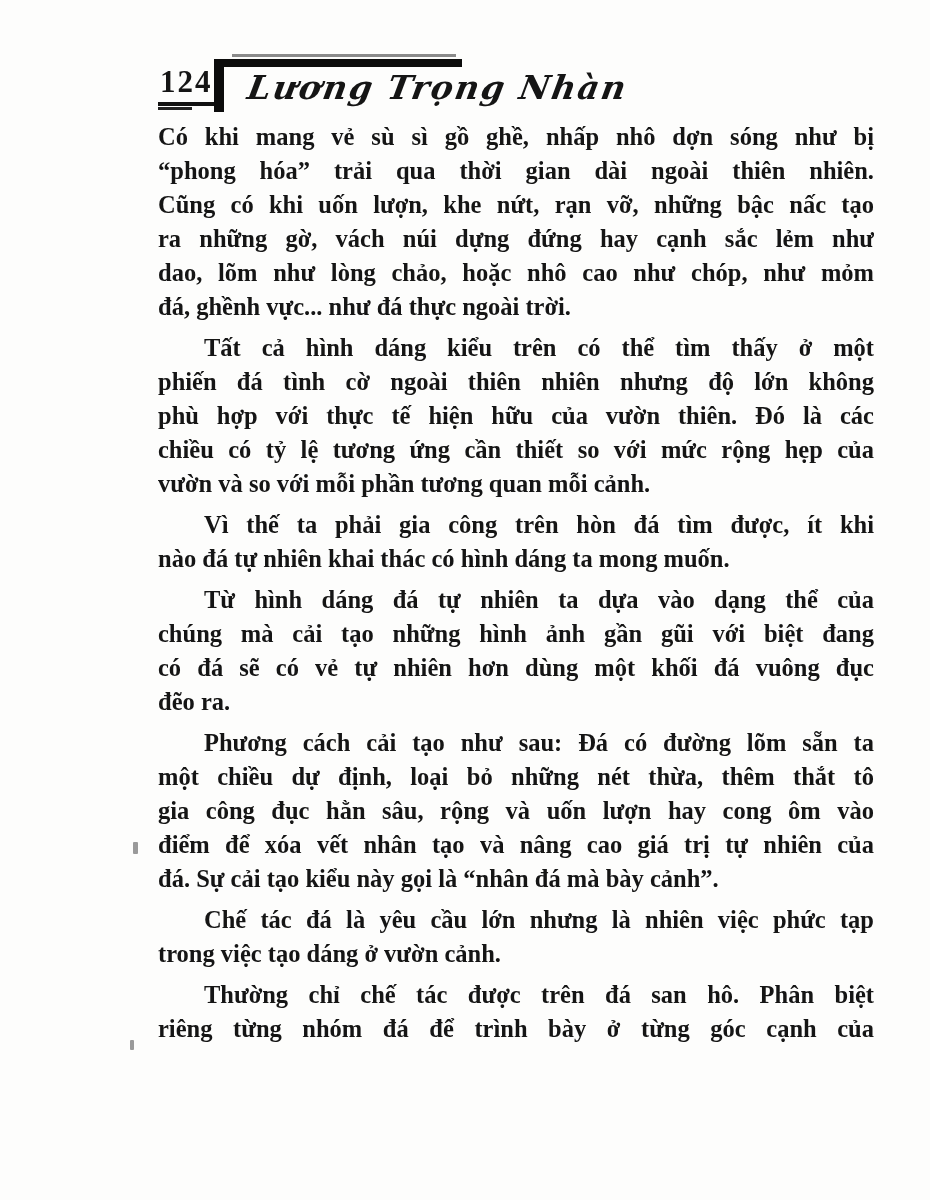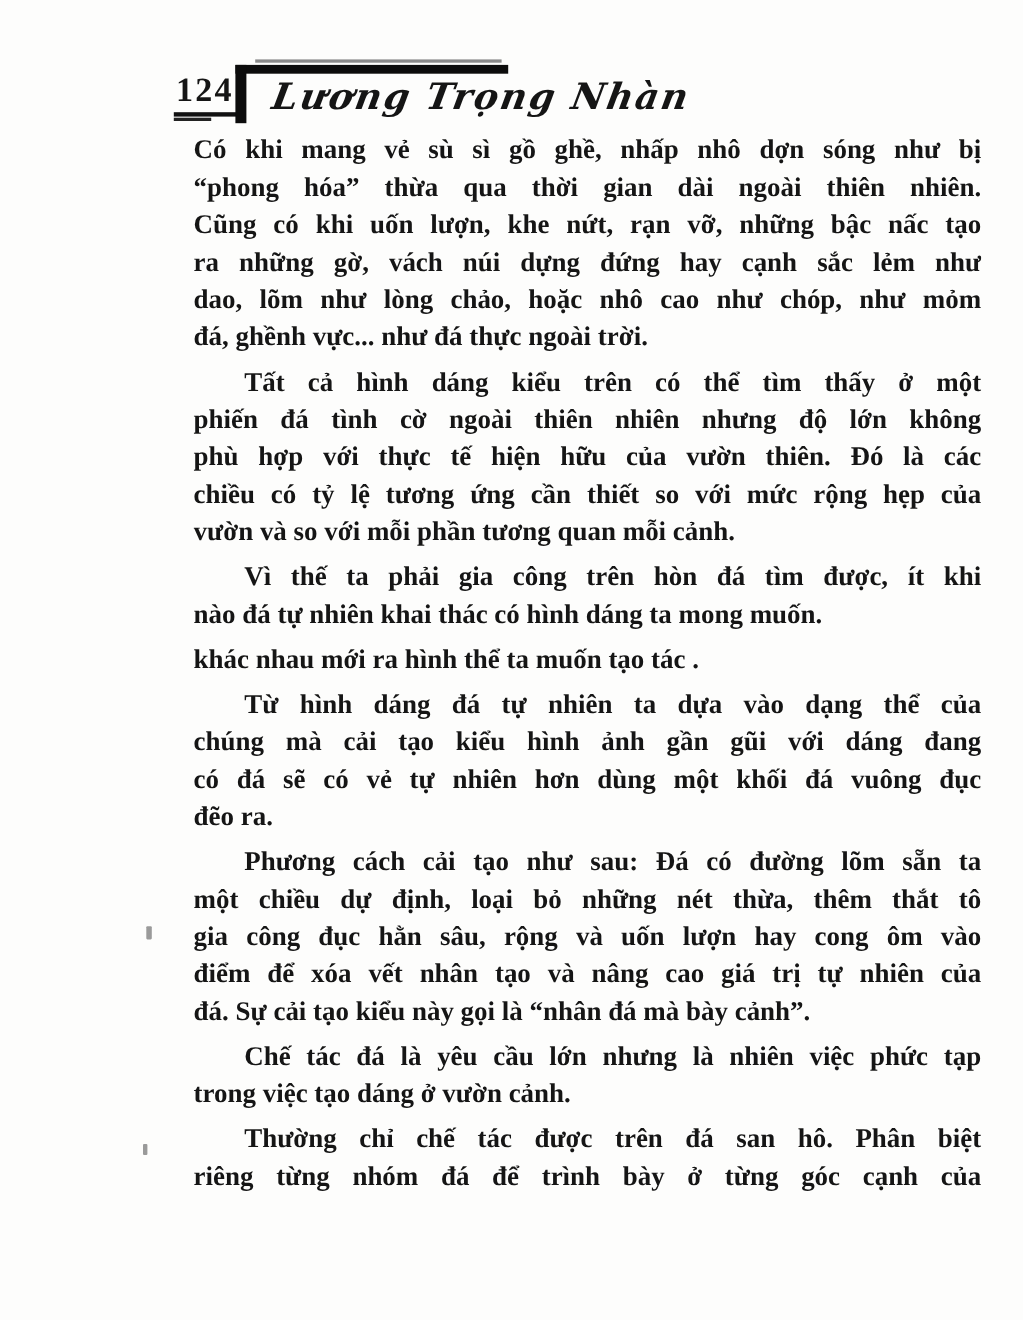--- a/index.html
+++ b/index.html
@@ -46,21 +46,20 @@
     font-style: italic; font-weight: 700;
     font-size: 33px; letter-spacing: 2px;
     transform: skewX(-10deg);
     white-space: nowrap;
   }
 
   
   .text-body {
     position: absolute; left: 158px; top: 120px;
     width: 716px;
-    margin-left: 18px;
   }
   .paragraph { margin: 0 0 7px 0; }
   .line {
     font-size: 24.5px; line-height: 34px;
     font-weight: 700;
     text-align: justify;
     text-align-last: justify;
     white-space: normal;
     overflow: hidden; height: 34px;
   }
@@ -83,43 +82,42 @@
     <div class="page-num-underline2"></div>
     <div class="rule-top-thin"></div>
     <div class="rule-top"></div>
     <div class="rule-vert"></div>
     <span class="signature">Lương Trọng Nhàn</span>
   </div>
 
   <div class="text-body">
       <div class="paragraph">
         <div class="line">Có khi mang vẻ sù sì gồ ghề, nhấp nhô dợn sóng như bị</div>
-        <div class="line">“phong hóa” thừa qua thời gian dài ngoài thiên nhiên.</div>
+        <div class="line">“phong hóa” trải qua thời gian dài ngoài thiên nhiên.</div>
         <div class="line">Cũng có khi uốn lượn, khe nứt, rạn vỡ, những bậc nấc tạo</div>
         <div class="line">ra những gờ, vách núi dựng đứng hay cạnh sắc lẻm như</div>
         <div class="line">dao, lõm như lòng chảo, hoặc nhô cao như chóp, như mỏm</div>
         <div class="line last-line">đá, ghềnh vực... như đá thực ngoài trời.</div>
       </div>
       <div class="paragraph">
         <div class="line indented">Tất cả hình dáng kiểu trên có thể tìm thấy ở một</div>
         <div class="line">phiến đá tình cờ  ngoài thiên nhiên nhưng độ lớn không</div>
         <div class="line">phù hợp với thực tế hiện hữu của vườn thiên. Đó là các</div>
         <div class="line">chiều có tỷ lệ tương ứng cần thiết so với mức rộng hẹp của</div>
         <div class="line last-line">vườn và so với mỗi phần tương quan mỗi cảnh.</div>
       </div>
       <div class="paragraph">
         <div class="line indented">Vì thế ta phải gia công trên hòn đá tìm được, ít khi</div>
         <div class="line last-line">nào đá tự nhiên khai thác có hình dáng ta mong muốn.</div>
       </div>
       <div class="paragraph">
-        <div class="line last-line">khác nhau mới ra hình thể ta muốn tạo tác .</div>
       </div>
       <div class="paragraph">
         <div class="line indented">Từ hình dáng đá tự nhiên ta dựa vào dạng thể của</div>
-        <div class="line">chúng mà cải tạo kiểu hình ảnh gần gũi với dáng đang</div>
+        <div class="line">chúng mà cải tạo những hình ảnh gần gũi với biệt đang</div>
         <div class="line">có đá sẽ có vẻ tự nhiên hơn dùng một khối đá vuông đục</div>
         <div class="line last-line">đẽo ra.</div>
       </div>
       <div class="paragraph">
         <div class="line indented">Phương cách cải tạo như sau: Đá có đường lõm sẵn ta</div>
         <div class="line">một chiều dự định, loại bỏ những nét thừa, thêm thắt tô</div>
         <div class="line">gia công đục hằn sâu, rộng và uốn lượn hay cong ôm vào</div>
         <div class="line">điểm để xóa vết nhân tạo và nâng cao giá trị tự nhiên của</div>
         <div class="line last-line">đá. Sự cải tạo kiểu này gọi là “nhân đá mà bày cảnh”.</div>
       </div>

